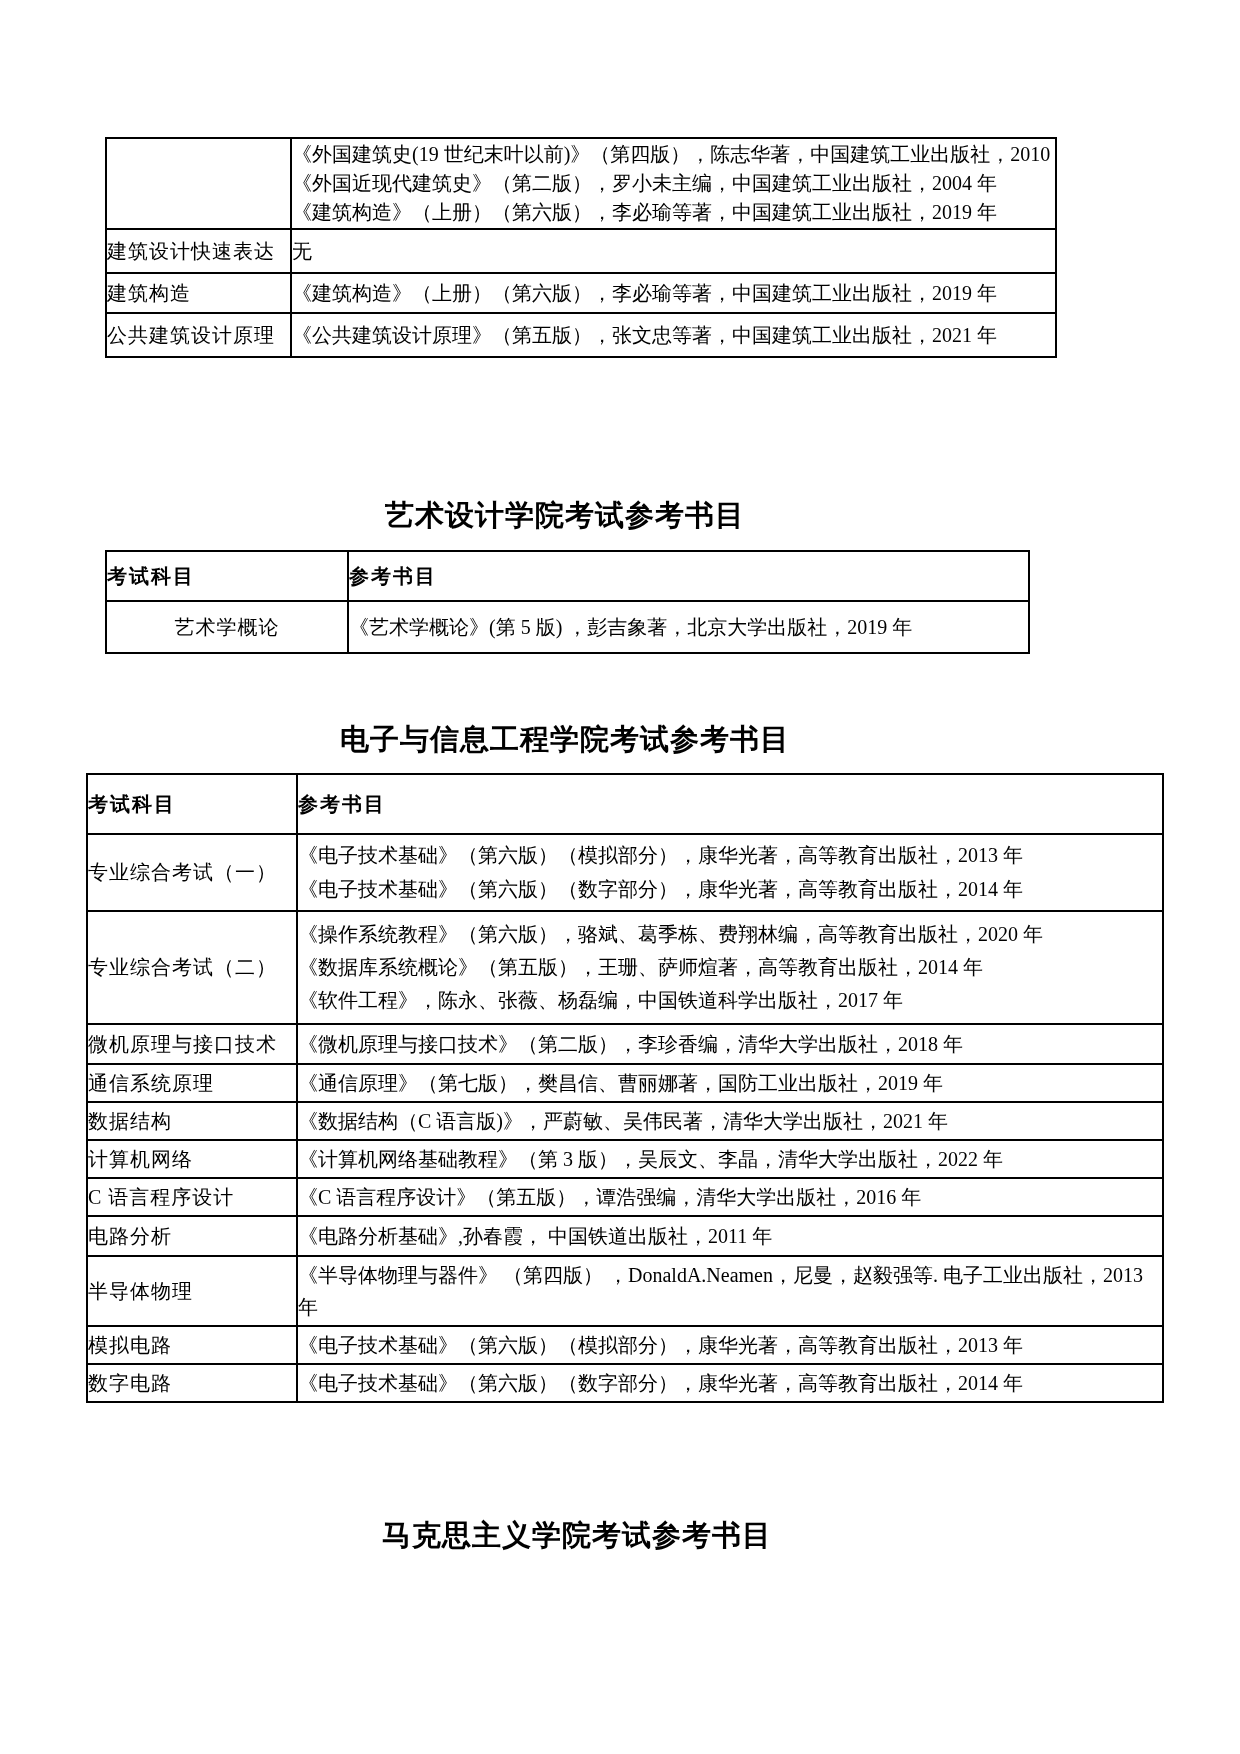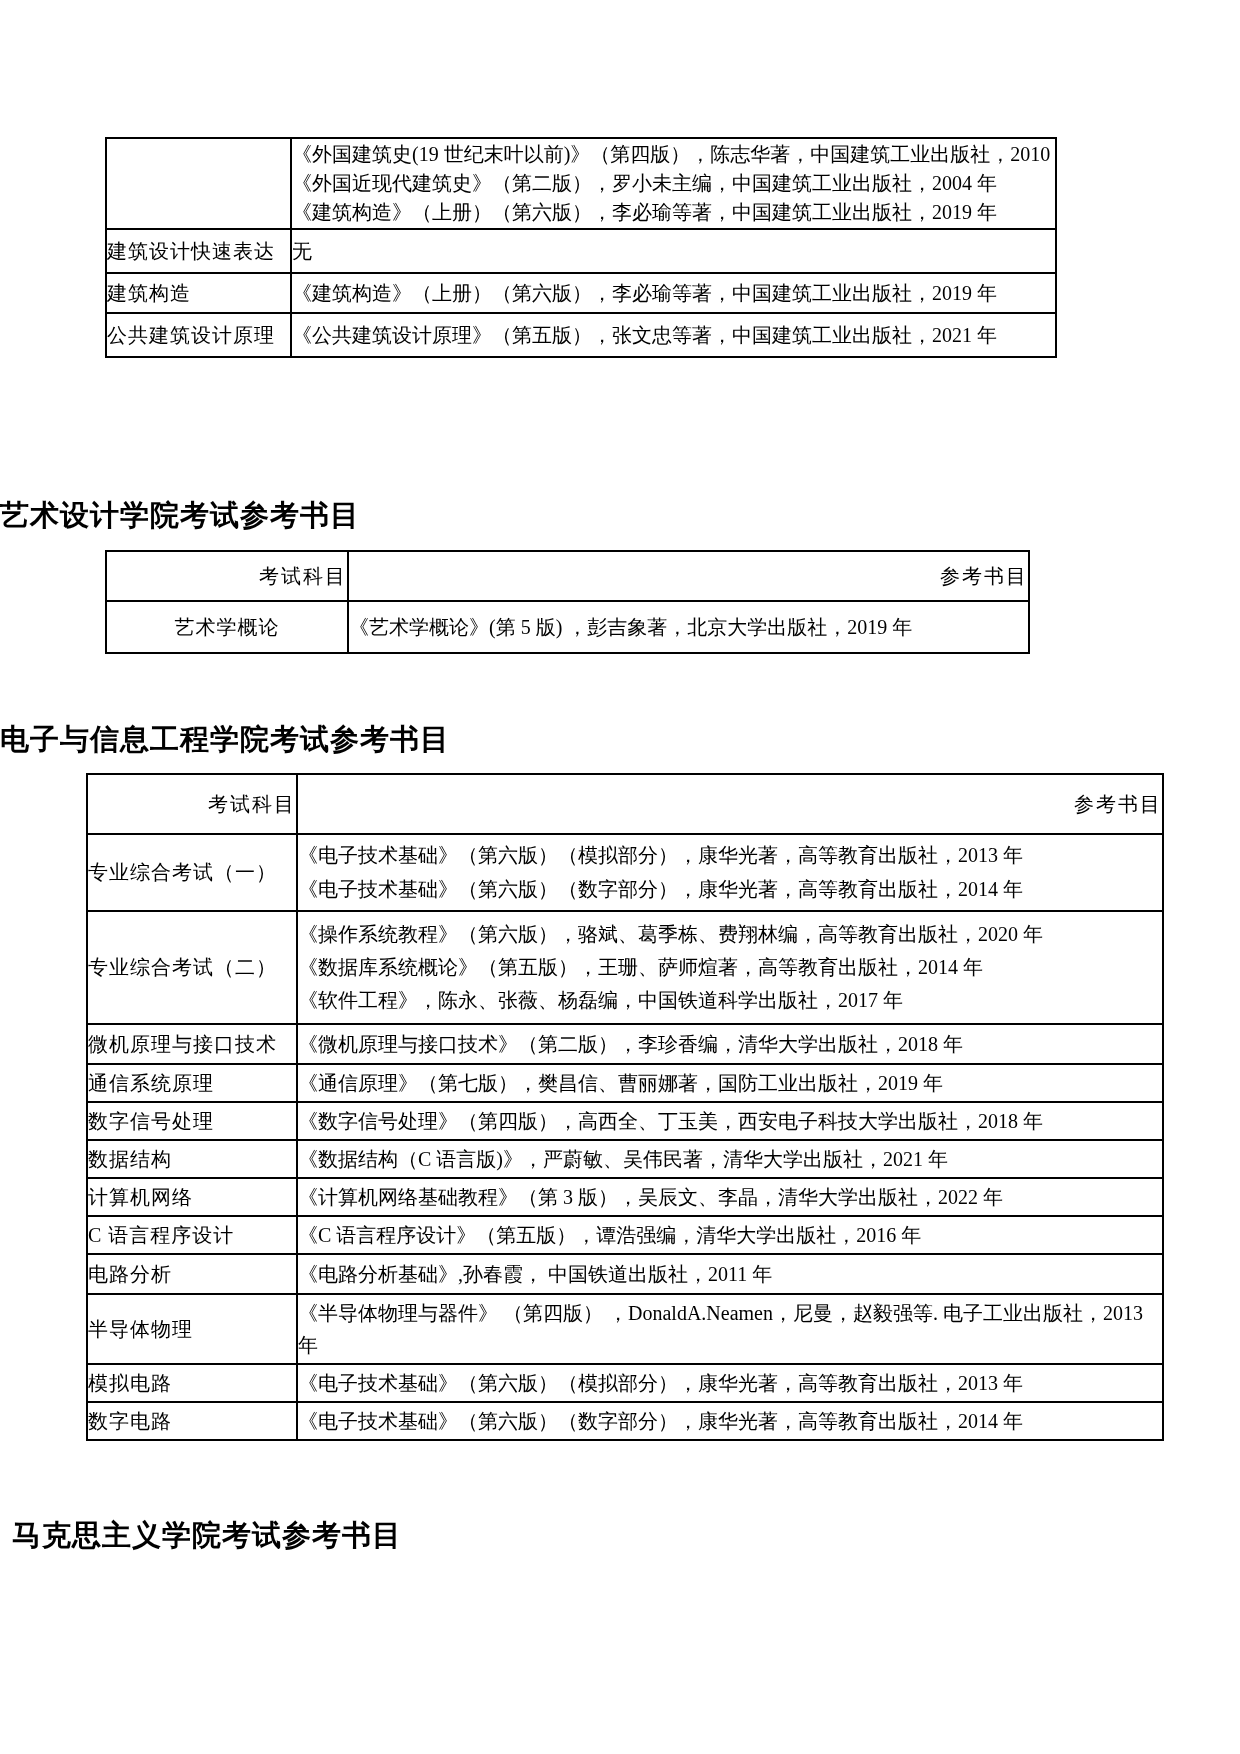--- a/index.html
+++ b/index.html
@@ -21,37 +21,38 @@
   }
   table.tbl td {
     border: 2px solid #000;
     font-size: 20px;
     line-height: 1.35;
     vertical-align: middle;
     padding: 0;
     overflow: hidden;
   }
   td.hdr {
-    text-align: right;
-    font-weight: normal;
+    text-align: left;
+    font-weight: bold;
     font-family: "Liberation Sans", "DejaVu Sans", sans-serif;
     font-size: 19px;
     letter-spacing: 2px;
   }
   td.subj { padding-left: 12px; letter-spacing: 1px; }
   td.subj-center { text-align: center; letter-spacing: 1px; }
   td.books { padding: 5px 10px 5px 14px; }
   .bl { margin: 2px 0; white-space: nowrap; }
   .bl-wrap { margin: 2px 0; white-space: normal; line-height: 1.6; }
   .bl-sp2 { margin: 7px 0; }
   .bl-sp3 { margin: 6px 0; }
   .heading {
     position: absolute;
     left: 0;
     width: 1130px;
+    text-align: center;
     font-family: "Liberation Sans", "DejaVu Sans", sans-serif;
     font-weight: bold;
     font-size: 29px;
     letter-spacing: 1px;
   }
 </style>
 </head>
 <body>
 
 <div class="page">
@@ -145,26 +146,20 @@
         <div class="bl">《微机原理与接口技术》（第二版），李珍香编，清华大学出版社，2018 年</div>
       </td>
     </tr>
     <tr style="height:38px">
       <td class="subj">通信系统原理</td>
       <td class="books">
         <div class="bl">《通信原理》（第七版），樊昌信、曹丽娜著，国防工业出版社，2019 年</div>
       </td>
     </tr>
     <tr style="height:38px">
-      <td class="subj">数字信号处理</td>
-      <td class="books">
-        <div class="bl">《数字信号处理》（第四版），高西全、丁玉美，西安电子科技大学出版社，2018 年</div>
-      </td>
-    </tr>
-    <tr style="height:38px">
       <td class="subj">数据结构</td>
       <td class="books">
         <div class="bl">《数据结构（C 语言版)》，严蔚敏、吴伟民著，清华大学出版社，2021 年</div>
       </td>
     </tr>
     <tr style="height:38px">
       <td class="subj">计算机网络</td>
       <td class="books">
         <div class="bl">《计算机网络基础教程》（第 3 版），吴辰文、李晶，清华大学出版社，2022 年</div>
       </td>

